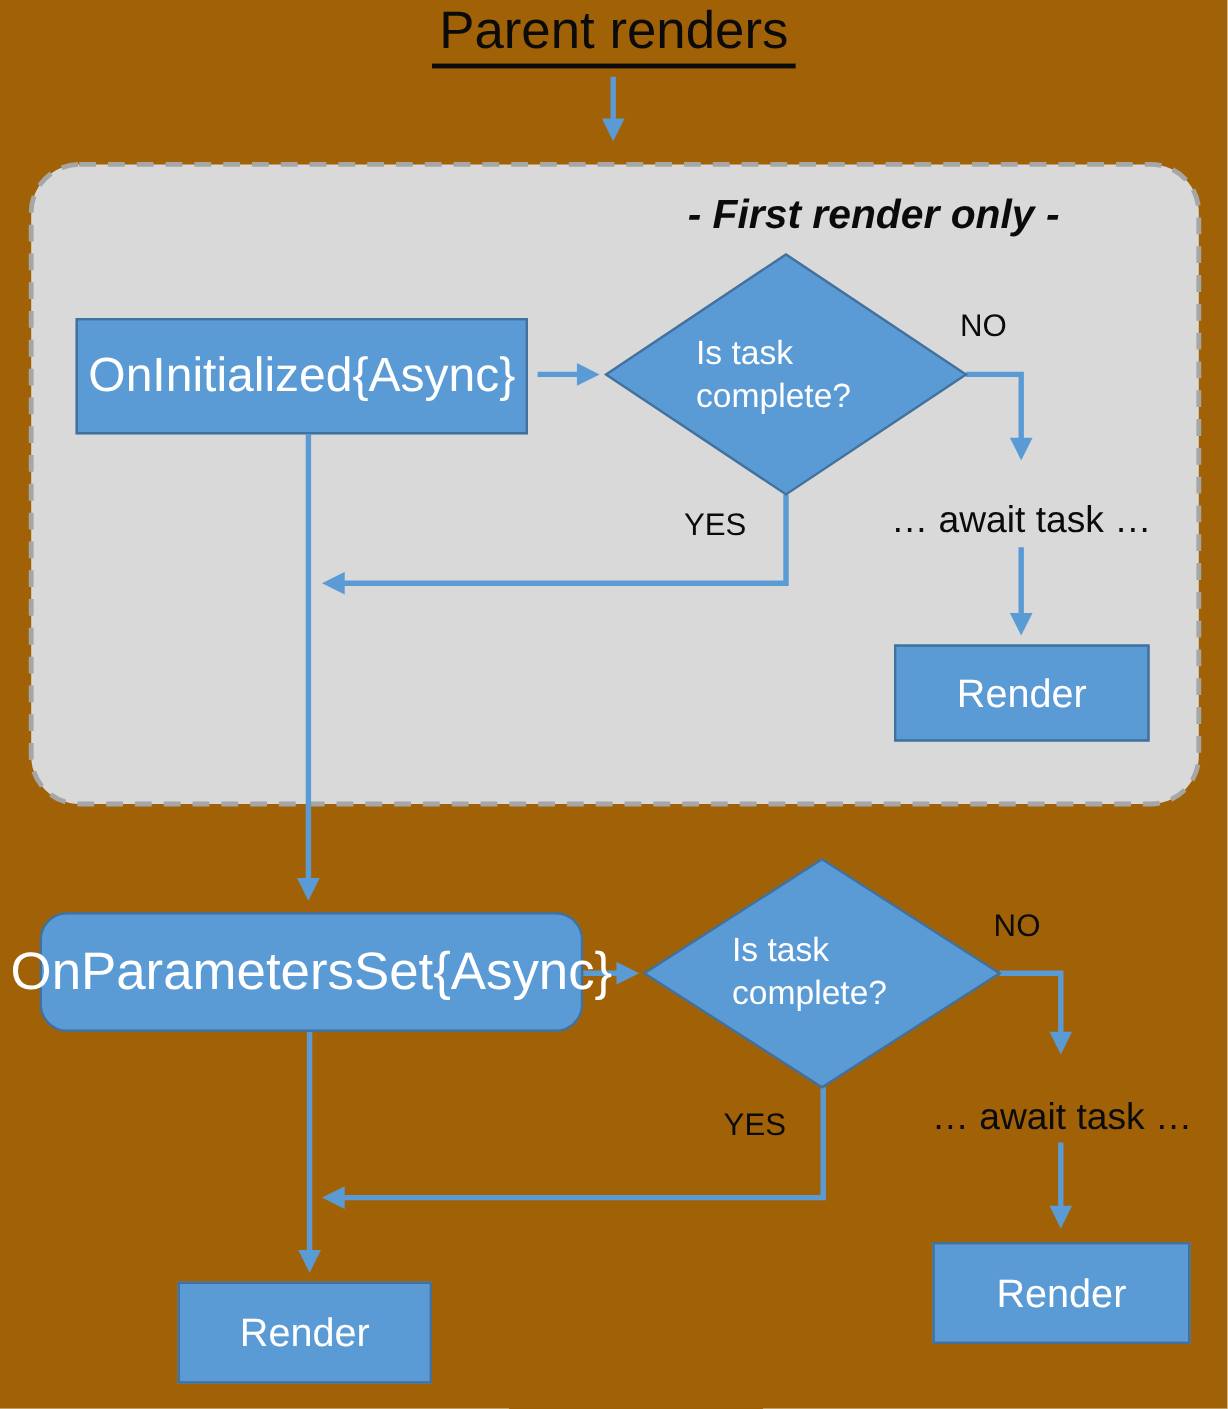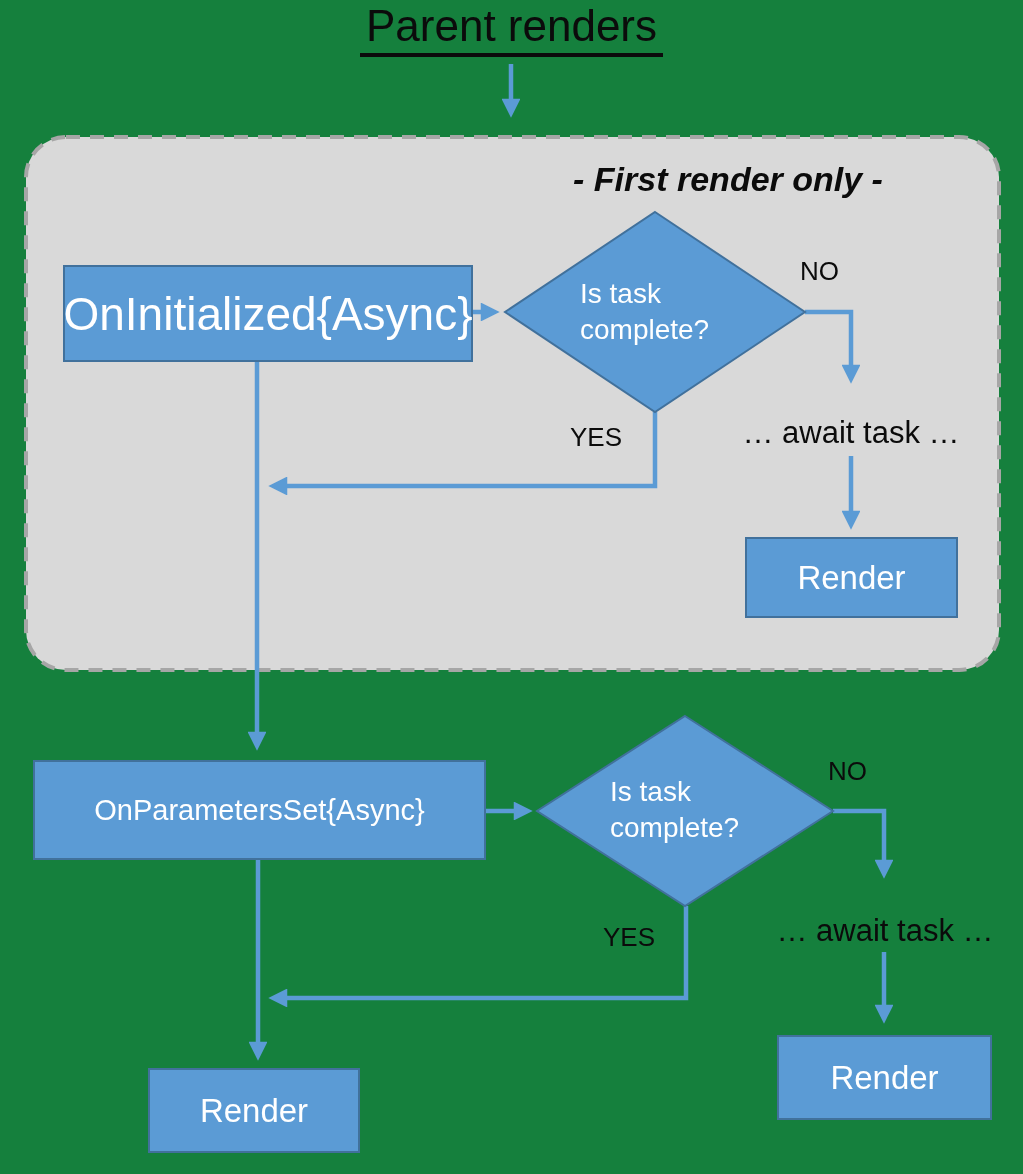--- a/index.html
+++ b/index.html
@@ -1,20 +1,20 @@
 <!DOCTYPE html>
 <html><head>
 <meta charset="utf-8">
 <style>
   html, body { margin: 0; padding: 0; background: #ffffff; }
   .canvas {
     position: relative;
     width: 1023px;
     height: 1174px;
-    background: #15803d;
+    background: #a16207;
     font-family: "Liberation Sans", sans-serif;
     overflow: hidden;
   }
   .abs { position: absolute; }
 
   
   .title-wrap {
     left: 0; right: 0; top: 2px;
     text-align: center;
   }
@@ -41,22 +41,22 @@
   .blue-box {
     background: #5B9BD5;
     border: 2.5px solid #41719C;
     box-sizing: border-box;
     color: #ffffff;
     display: flex;
     align-items: center;
     justify-content: center;
     text-align: center;
   }
-  .box-oninitialized   { left: 63px;  top: 265px;  width: 410px; height: 97px;  font-size: 46px; }
-  .box-onparametersset { left: 33px;  top: 760px;  width: 453px; height: 100px; font-size: 29px; }
+  .box-oninitialized   { left: 63px;  top: 265px;  width: 377px; height: 97px;  font-size: 40px; }
+  .box-onparametersset { left: 33px;  top: 760px;  width: 453px; height: 100px; font-size: 44px; border-radius: 23px; }
   .box-render-1        { left: 745px; top: 537px;  width: 213px; height: 81px;  font-size: 33px; }
   .box-render-2        { left: 777px; top: 1035px; width: 215px; height: 85px;  font-size: 33px; }
   .box-render-3        { left: 148px; top: 1068px; width: 212px; height: 85px;  font-size: 33px; }
 
   
   .diamond-text {
     width: 150px;
     color: #ffffff;
     font-size: 28px;
     line-height: 1.28;

